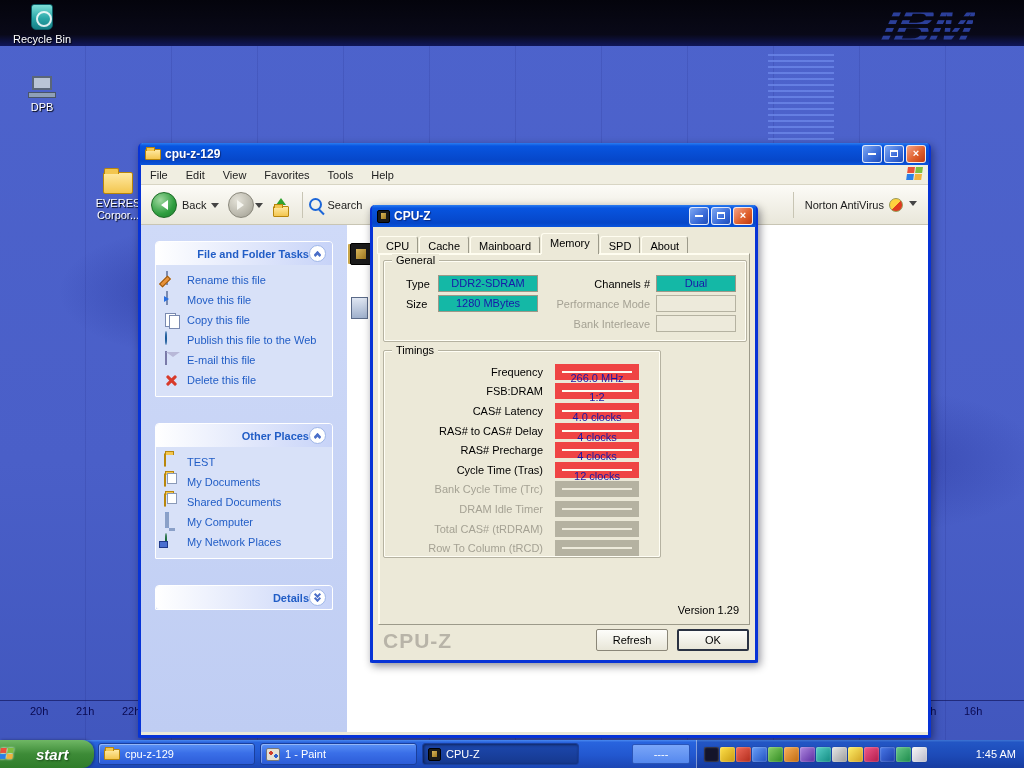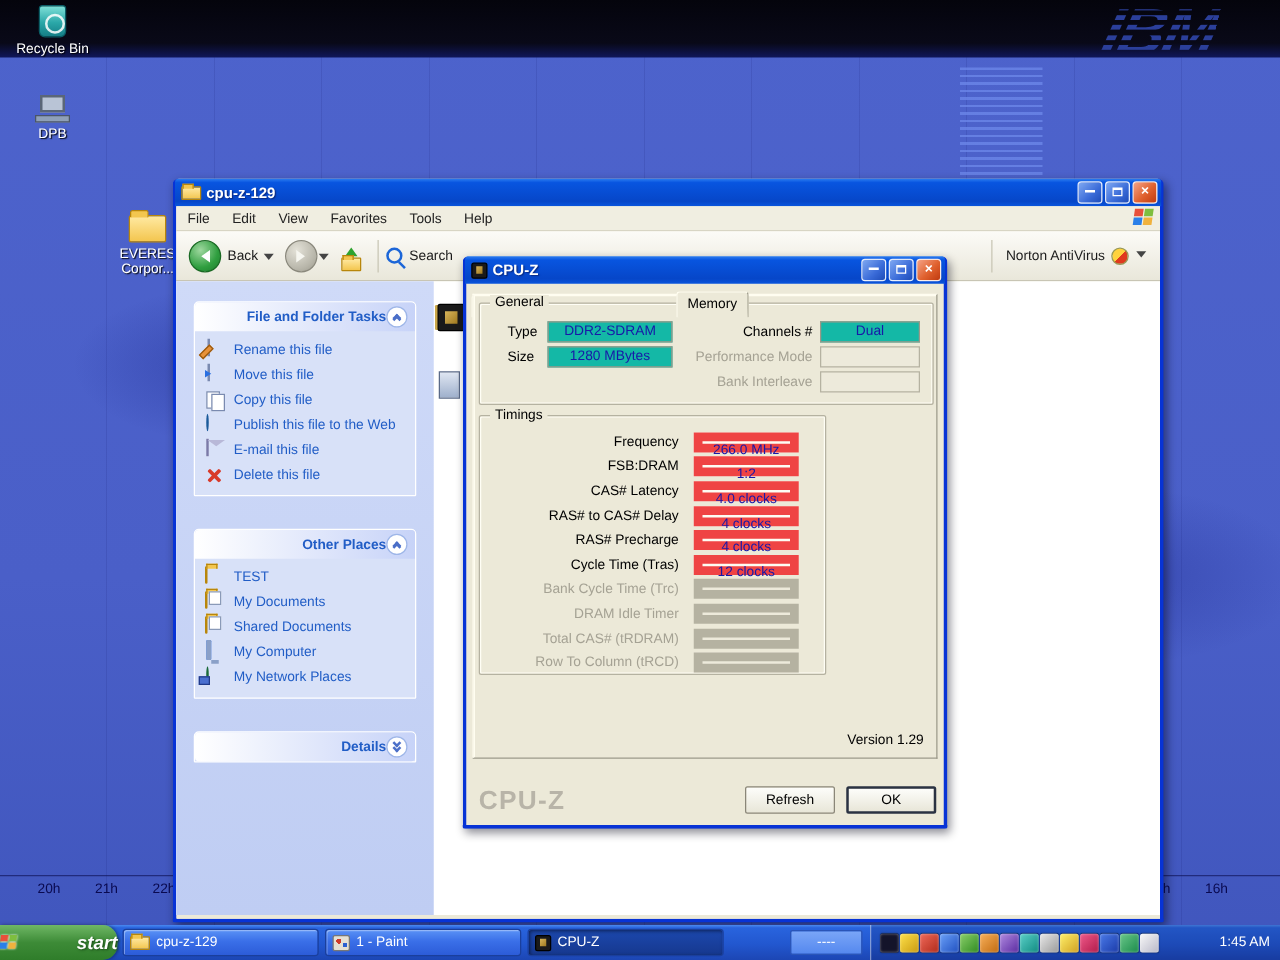--- a/index.html
+++ b/index.html
@@ -132,21 +132,21 @@
   .chip.pins { box-shadow:-3px 0 0 -1px #caa74a, 3px 0 0 -1px #caa74a; }
   .file-icon2 { position:absolute; width:17px; height:22px; background:linear-gradient(180deg,#dfe6f2,#9fb0cc); border:1px solid #5a6a88; }
 
   
   .cpuz { left:370px; top:205px; width:388px; height:458px; z-index:5; }
   .dlg-body { position:relative; height:430px; }
   .tabs { position:absolute; left:4px; top:6px; display:flex; align-items:flex-end; height:21px; }
   .tab { height:18px; padding:0 8px; line-height:18px; background:#ece9d8; border:1px solid #9c9a8a;
     border-bottom:none; border-top-color:#fffdf0; border-left-color:#fffdf0; border-radius:3px 3px 0 0; margin-right:1px; }
   .tab.active { height:21px; font-weight:normal; position:relative; z-index:3; box-shadow:0 2px 0 #ece9d8; }
-  .tabpage { position:absolute; left:5px; top:8px; width:372px; height:372px; background:#ece9d8;
+  .tabpage { position:absolute; left:5px; top:26px; width:372px; height:372px; background:#ece9d8;
     border:1px solid #9c9a8a; border-top-color:#fffdf0; border-left-color:#fffdf0;
     box-shadow:inset 1px 1px 0 #fffdf0; z-index:1; }
   .groupbox { position:absolute; border:1px solid #b5b2a1; border-radius:2px; box-shadow:inset 1px 1px 0 #fffef5, inset -1px -1px 0 #fffef5; }
   .legend { position:absolute; top:-7px; left:8px; background:#ece9d8; padding:0 4px; font-size:11px; }
   .gb-general { left:4px; top:6px; width:364px; height:82px; }
   .gb-timings { left:4px; top:96px; width:278px; height:208px; }
   .lab { position:absolute; font-size:11px; color:#000; }
   .lab.dis { color:#a5a294; }
   .vbox { position:absolute; height:17px; line-height:15px; text-align:center; font-size:11px; color:#1818a8;
     background:#14b8a6; border:1px solid #9c9888; }
@@ -163,21 +163,21 @@
   .dlg-btns { position:absolute; right:6px; bottom:6px; display:flex; gap:9px; }
   .btn { width:72px; height:22px; font-size:11px; text-align:center; line-height:20px;
     background:linear-gradient(180deg,#fdfdfa,#e8e6d8); border:1px solid #8a8678; border-radius:2px; }
   .btn.default { border:2px solid #2a3242; line-height:18px; }
 
   
   .taskbar { position:absolute; left:0; top:740px; width:1024px; height:28px; z-index:20;
     background:linear-gradient(180deg,#4a8af0 0%,#2964de 8%,#2257cf 55%,#1c46b4 100%); }
   .startbtn { position:absolute; left:0; top:0; width:94px; height:28px; border-radius:0 12px 12px 0;
     background:linear-gradient(180deg,#6fb765 0%,#3d8b37 50%,#2f7d2a 100%);
-    box-shadow:1px 0 3px rgba(0,0,0,.4); display:flex; align-items:center; justify-content:space-between; gap:22px;
+    box-shadow:1px 0 3px rgba(0,0,0,.4); display:flex; align-items:center; justify-content:flex-start; gap:22px;
     color:#fff; font-weight:bold; font-style:italic; font-size:15px; text-shadow:1px 1px 2px #1a4a18; }
   .startbtn .winflag { position:static; width:14px; height:12px; grid-template-columns:6px 6px; grid-template-rows:5px 5px; filter:drop-shadow(0 0 1px #fff); }
   .taskbtn { position:absolute; top:3px; height:22px; width:157px; border-radius:3px; border:1px solid #1a3f9c;
     background:linear-gradient(180deg,#5a92f6,#3a6fe8 45%,#2c5cd8); color:#fff; display:flex; align-items:center;
     gap:5px; padding:0 5px; box-shadow:inset 1px 1px 0 rgba(255,255,255,.35); white-space:nowrap; overflow:hidden; }
   .taskbtn.active { background:linear-gradient(180deg,#1c48ae,#16388e); box-shadow:inset 1px 1px 3px rgba(0,0,10,.5); }
   .paint-ic { width:14px; height:13px; background:#e4e0d4; border:1px solid #777; border-radius:2px;
     background-image:radial-gradient(circle 2px at 4px 4px,#d03a2a 0 2px,transparent 2px),
       radial-gradient(circle 2px at 9px 7px,#2a5fd0 0 2px,transparent 2px); }
   .minibtn { position:absolute; left:632px; top:4px; width:58px; height:20px; border-radius:2px;

